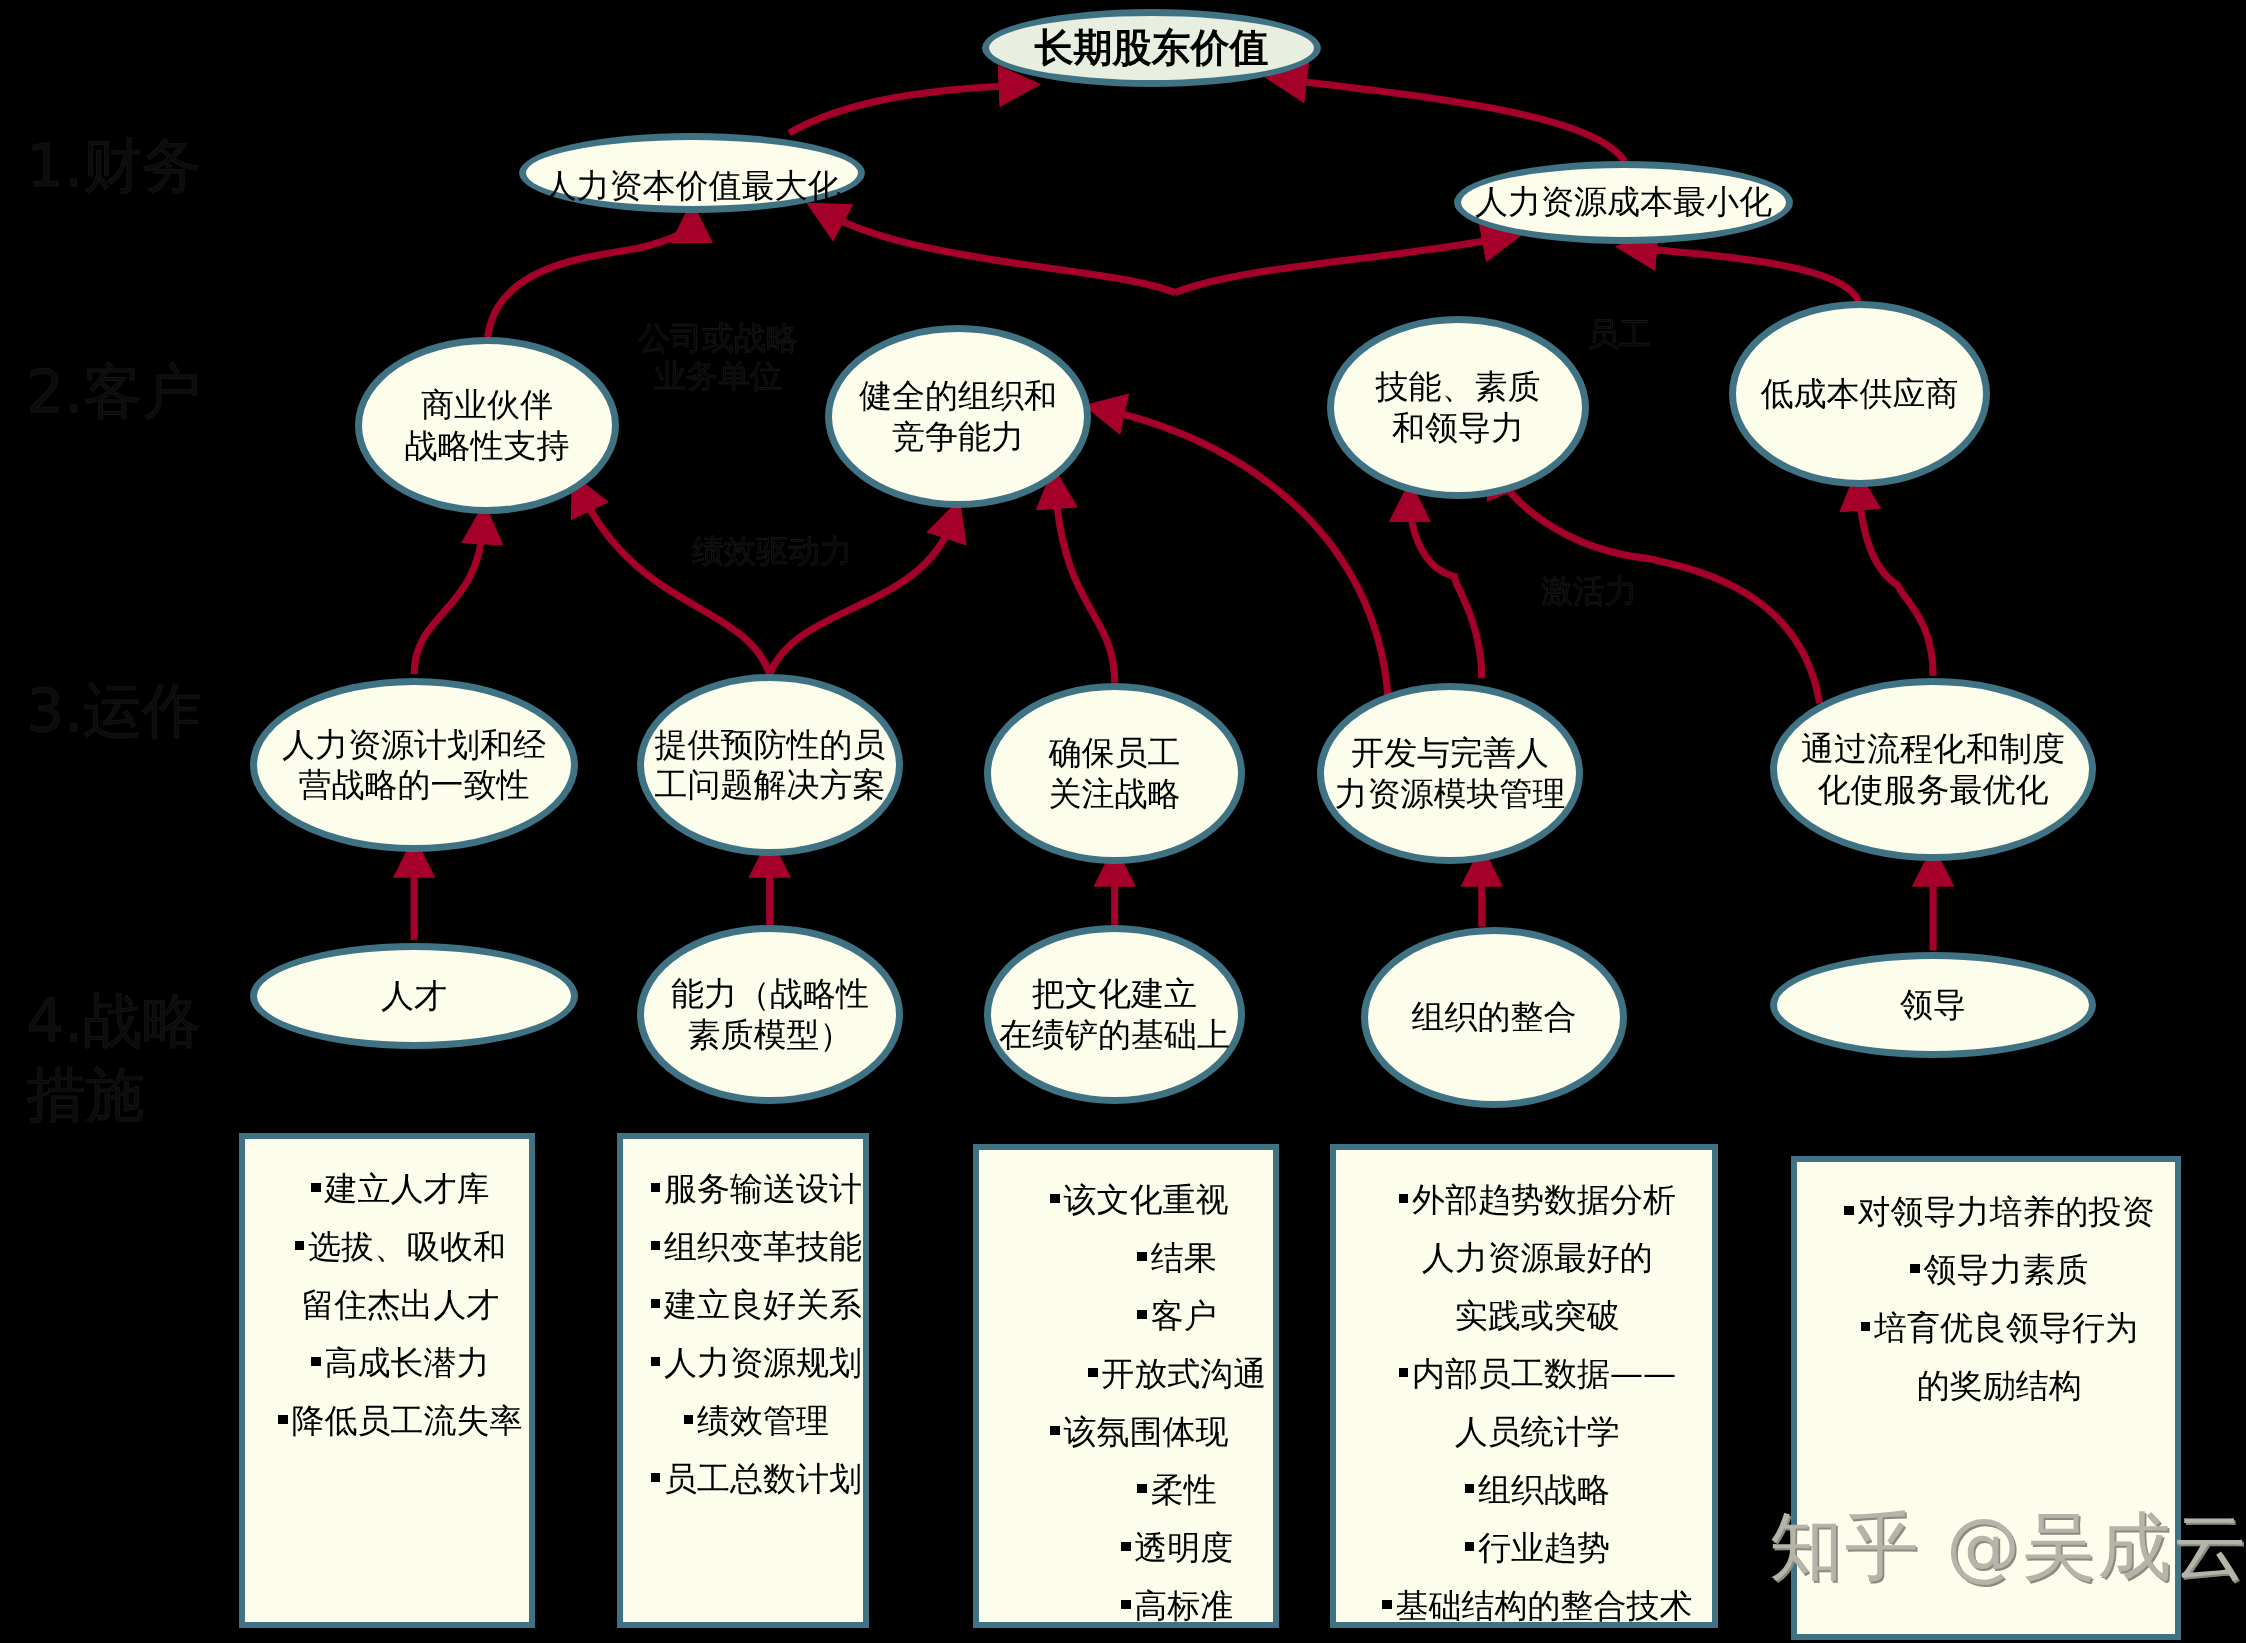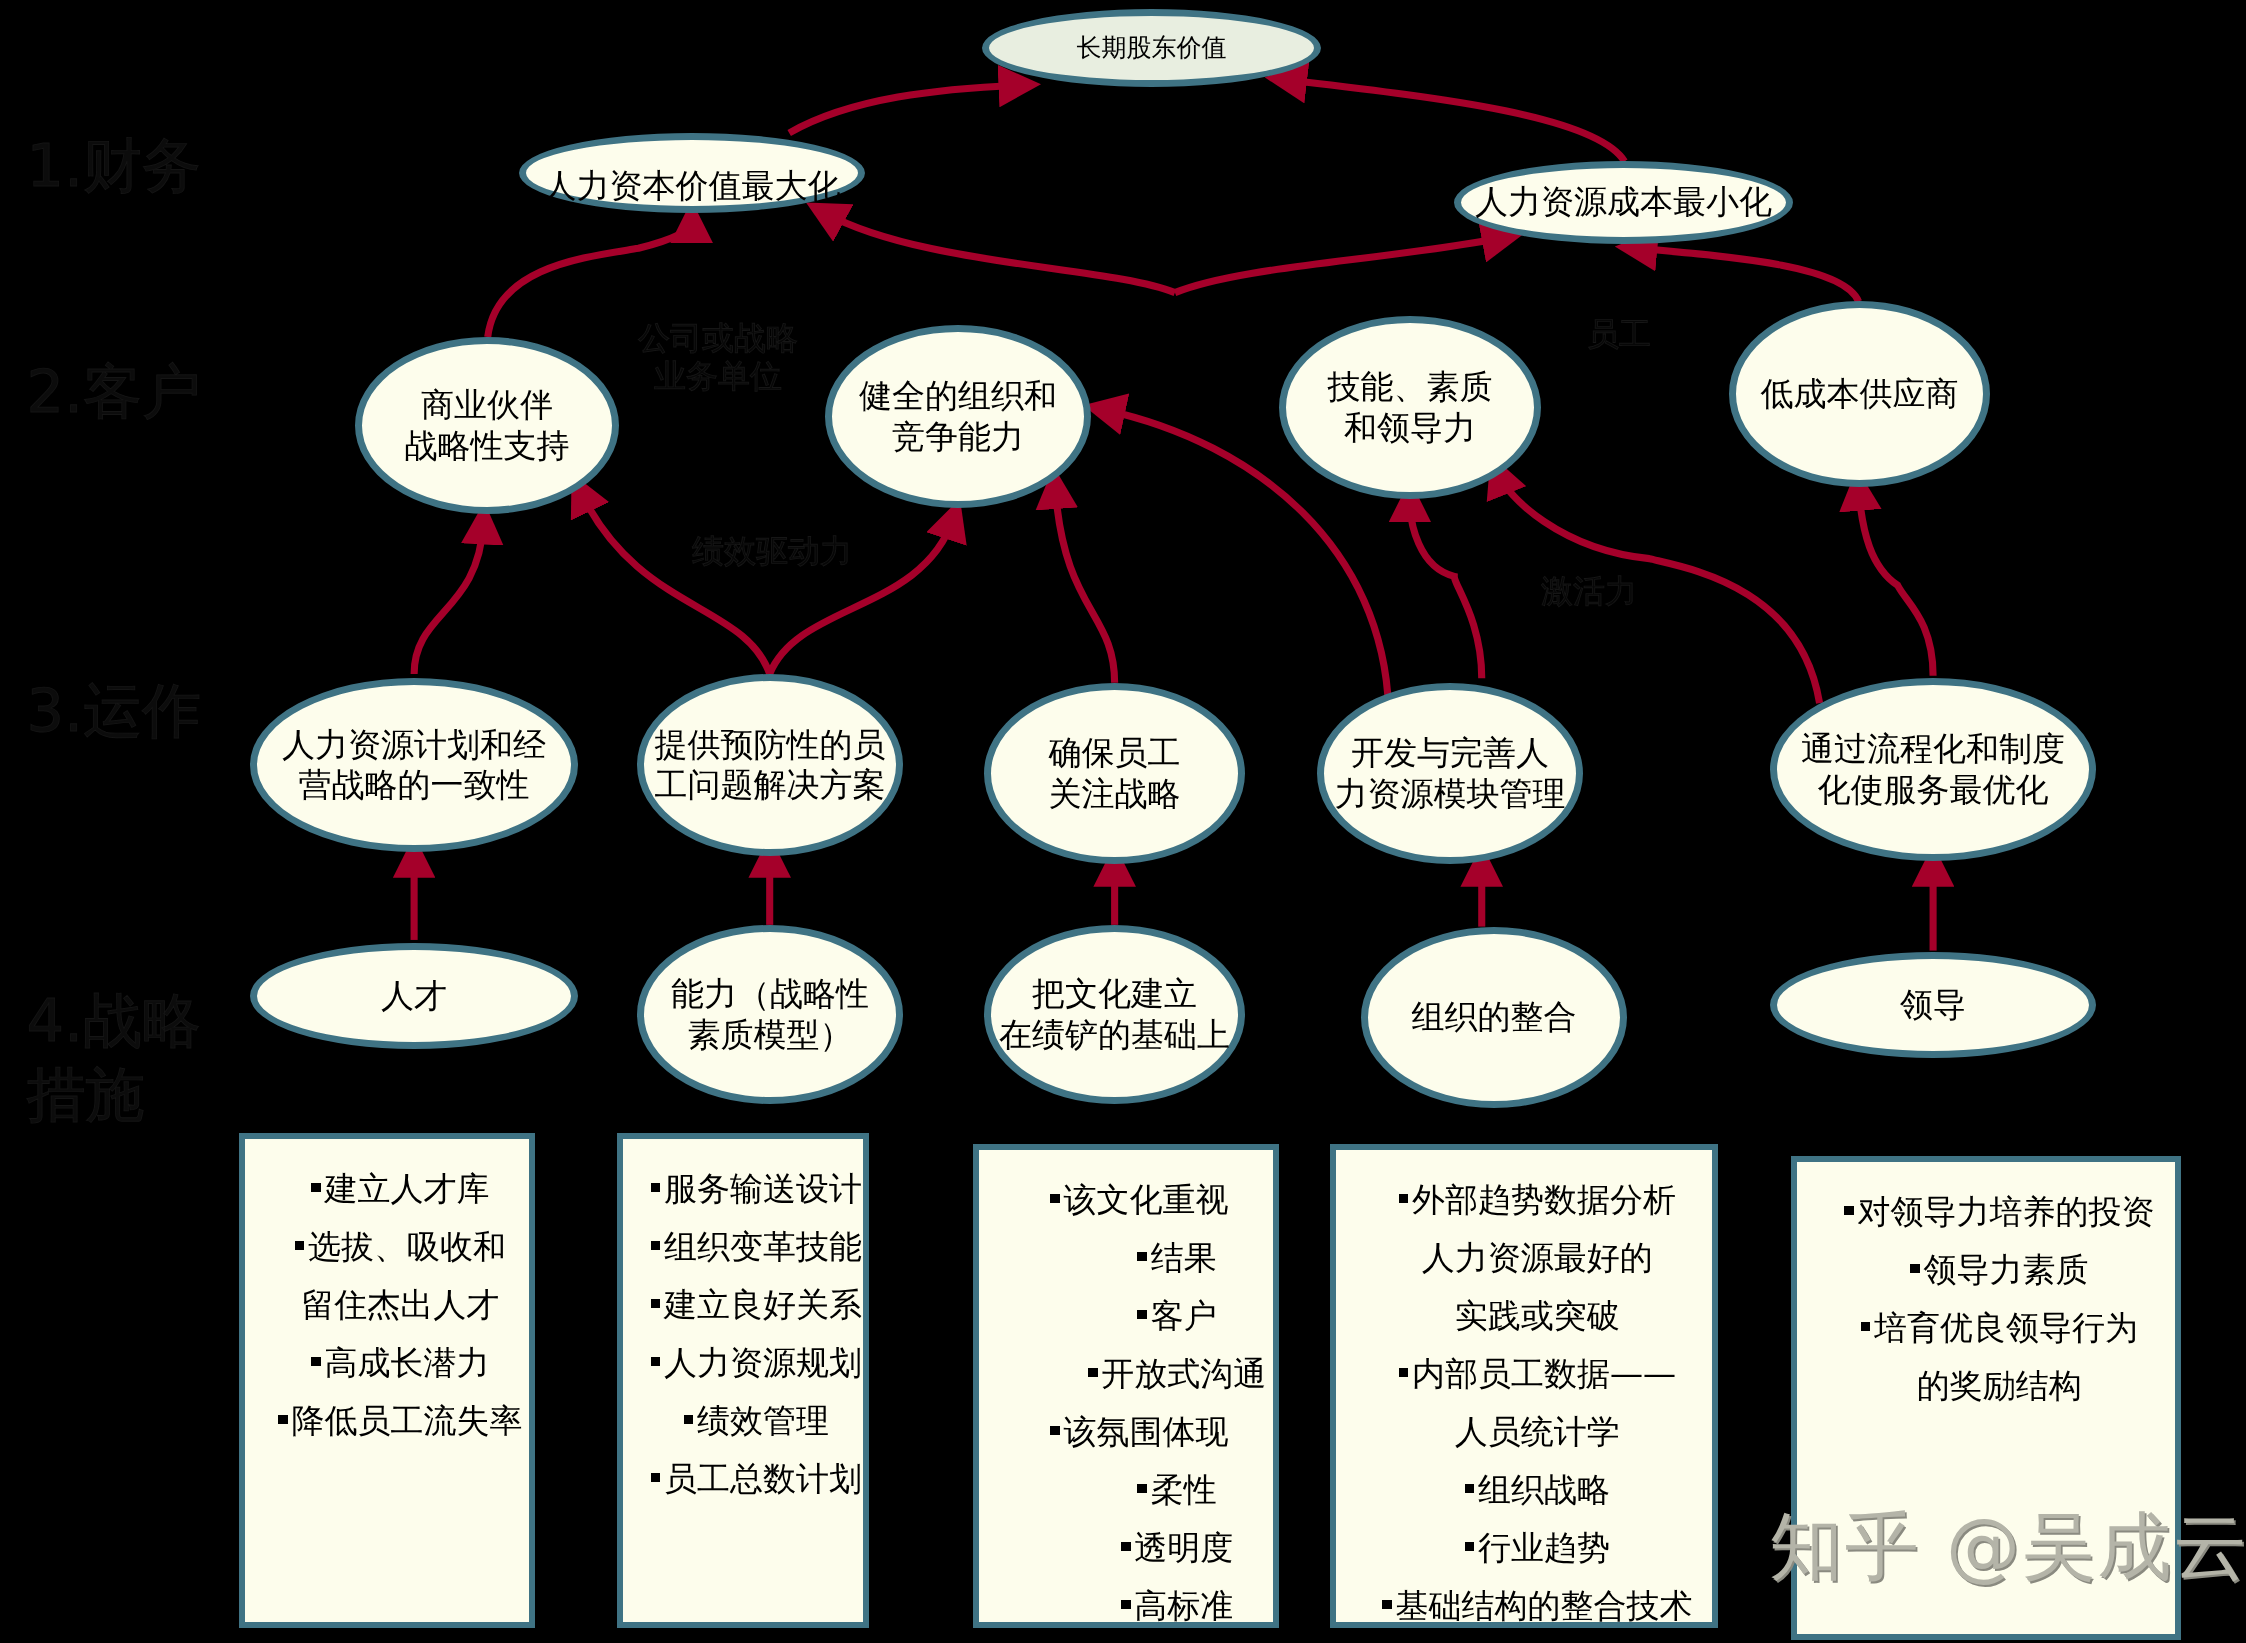--- a/index.html
+++ b/index.html
@@ -3,21 +3,21 @@
 <meta charset="utf-8">
 <style>
   html, body { margin:0; padding:0; background:#000; }
   body { width:2247px; height:1644px; position:relative; overflow:hidden;
          font-family:"DejaVu Serif", "Liberation Serif", serif; color:#000; }
   #canvas { position:absolute; left:0; top:0; width:2247px; height:1644px; }
   .node { position:absolute; box-sizing:border-box; border:7px solid #3f7384;
           background:#fdfdec; border-radius:50%; display:flex; align-items:center;
           justify-content:center; text-align:center; line-height:1.22; }
   .node span { display:block; white-space:pre-line; }
-  .node.top { background:#e8eee0; } .f37 { font-size:33px; } .f44 { font-size:25px; font-weight:normal;align-items:center; }
+  .node.top { background:#e8eee0; } .f37 { font-size:33px; } .f44 { font-size:39px; font-weight:bold;align-items:center; }
   .layer-label { position:absolute; color:#0c0c0c; font-size:59px; font-family:"DejaVu Sans","Liberation Sans",sans-serif;
                  line-height:1.25; white-space:pre-line; -webkit-text-stroke:0.9px #151515; }
   .ghost { position:absolute; color:#070707; font-size:32px; font-family:"DejaVu Sans","Liberation Sans",sans-serif;
            -webkit-text-stroke:0.9px #161616; white-space:pre-line; line-height:1.2; text-align:center; }
   .box { position:absolute; box-sizing:border-box; background:#fdfdec; border:6.2px solid #3f7384; padding-top:21px; }
   .box .item { font-size:33px; line-height:58px; white-space:nowrap;text-align:center; }
   .box .item.l0 { padding-left:26.6px; }
   .box .item.l1 { padding-left:102px; }
   .box .item.cont { padding-left:26.6px; }
   .bullet { display:inline-block; width:9.8px; height:9.8px; background:#000; margin-right:3.5px; vertical-align:middle; position:relative; top:-3.5px; }
@@ -86,21 +86,21 @@
   </div>
 
   <div class="node f37" style="left:355px;top:337px;width:264px;height:177px;">
     <span>商业伙伴
 战略性支持</span>
   </div>
   <div class="node f37" style="left:825px;top:325px;width:266px;height:183px;">
     <span>健全的组织和
 竞争能力</span>
   </div>
-  <div class="node f37" style="left:1279px;top:316px;width:262px;height:183px;font-family:Liberation Serif, serif;">
+  <div class="node f37" style="left:1327px;top:316px;width:262px;height:183px;font-family:Liberation Serif, serif;">
     <span>技能、素质
 和领导力</span>
   </div>
   <div class="node f37" style="left:1729px;top:301px;width:261px;height:186px;">
     <span>低成本供应商</span>
   </div>
 
   <div class="node f37" style="left:250px;top:678px;width:328px;height:174px;">
     <span>人力资源计划和经
 营战略的一致性</span>

